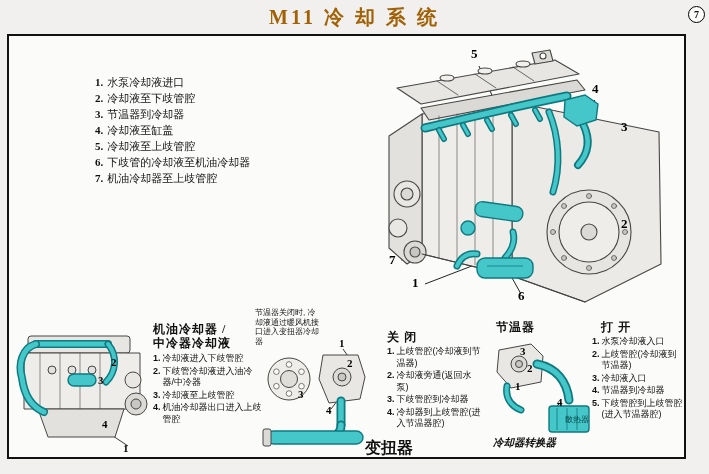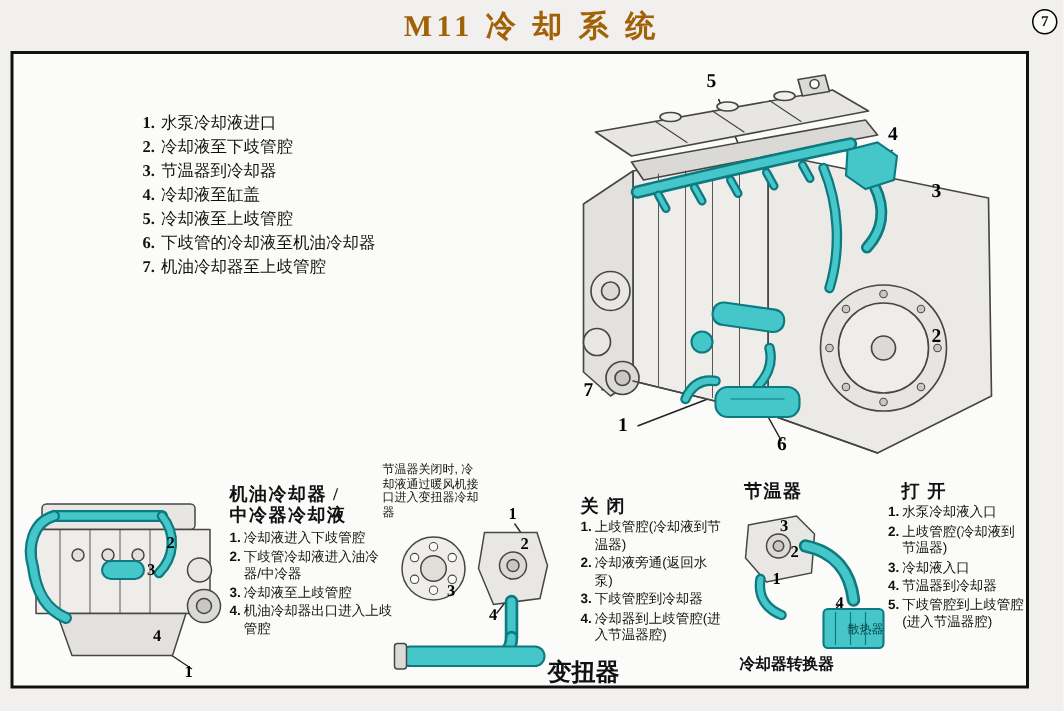--- a/index.html
+++ b/index.html
@@ -33,21 +33,21 @@
   .small-list { font-size:9px; line-height:11.5px; }
   .small-list .li { white-space:normal; margin-bottom:1px; gap:2px; }
   .small-list .li .n { font-family:"Liberation Sans", sans-serif; }
   .note { font-size:8px; line-height:9.5px; }
   .co {
     position:absolute; font-family:"Liberation Serif", serif;
     font-weight:bold; font-size:13px; color:#000;
   }
   .co.small { font-size:11px; }
   .pipe-label { font-weight:bold; font-size:16px; }
-  .caption { font-weight:bold; font-size:10.5px; }
+  .caption { font-weight:bold; font-size:10.5px;font-style:italic; }
   .tiny-label { font-size:8px; text-align:right; color:#063c3e; }
 </style>
 </head>
 <body>
 
 <div class="title">M11 冷 却 系 统</div>
 <div class="badge">
   <span>7</span>
 </div>
 

